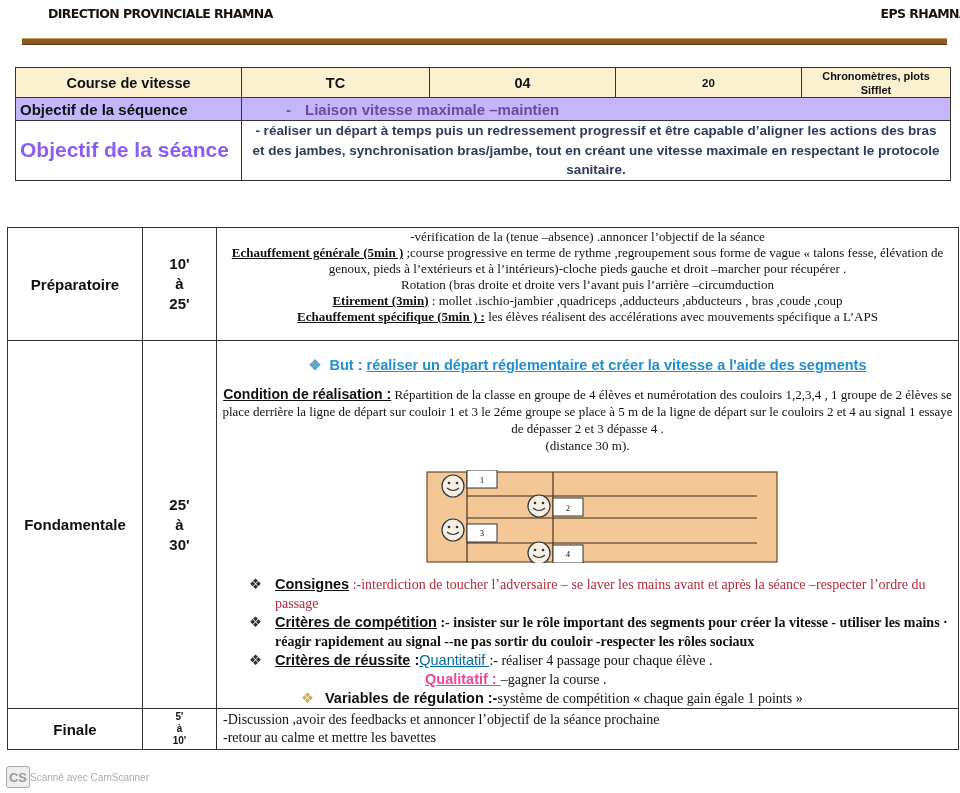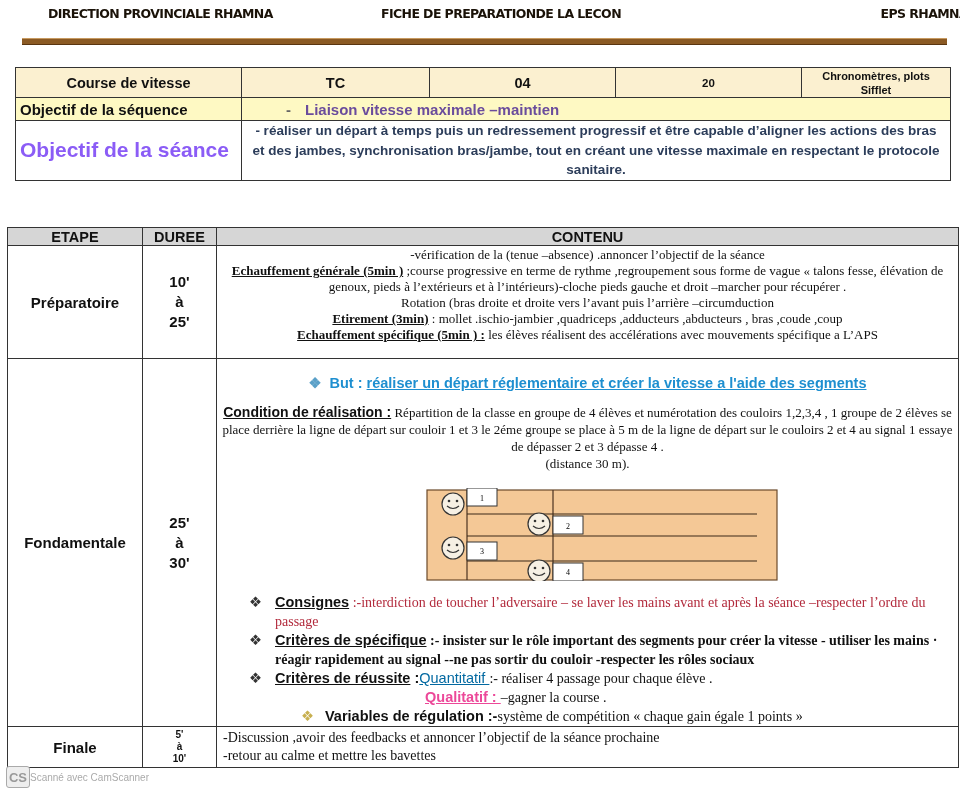--- a/index.html
+++ b/index.html
@@ -13,21 +13,21 @@
   .hdr .r { right:3px; }
   .hdr-bar { position:absolute; top:38px; left:22px; width:925px; height:5px; background:#8b5a24; border-top:1px solid #c79a60; border-bottom:1px solid #5a3510; }
 
   
   table { border-collapse:collapse; }
   .t1 { position:absolute; top:67px; left:15px; width:935px; table-layout:fixed; }
   .t1 td { border:1.5px solid #333; padding:0; text-align:center; vertical-align:middle; }
   .t1 .head td { background:#d6d6d6; height:28px; font-size:14.5px; font-weight:bold; }
   .t1 .vals td { background:#fbf0d0; height:29px; font-size:14.5px; font-weight:bold; }
   .t1 .vals td.small { font-size:11px; line-height:14px; }
-  .t1 .obj1 td { height:22px; background:#fef9c3; }
+  .t1 .obj1 td { height:22px; background:#c4b5fd; }
   .t1 .obj2 td { height:57px; background:#fff; }
   .t1 .lbl { text-align:left; padding-left:4px; font-size:15px; font-weight:bold; color:#111; }
   .t1 .lbl2 { text-align:left; padding-left:4px; font-size:21px; font-weight:bold; color:#8b5cf6; }
   .t1 .seq { text-align:left; padding-left:44px; font-size:15px; font-weight:bold; color:#6a4c9c; }
   .t1 .seq .dash { color:#666; margin-right:14px; }
   .t1 .sea { font-size:13.5px; font-weight:bold; color:#2c3d5a; line-height:19.5px; padding:0 6px; }
 
   
   .t2 { position:absolute; top:227px; left:7px; width:951px; table-layout:fixed; }
   .t2 td { border:1.5px solid #333; padding:0; vertical-align:middle; }
@@ -60,21 +60,20 @@
 
   .cs { position:absolute; left:6px; top:766px; display:flex; align-items:center; }
   .cs .logo { width:22px; height:20px; border:1px solid #aaa; border-radius:3px; color:#999; font-size:13px; font-weight:bold; display:flex; align-items:center; justify-content:center; background:#eee; }
   .cs .txt { font-size:10px; color:#aaa; }
 </style>
 </head>
 <body>
 
 <div class="hdr">
   <span class="l">DIRECTION PROVINCIALE RHAMNA</span>
-  <span class="c">FICHE DE PREPARATIONDE LA LECON</span>
   <span class="r">EPS RHAMNA</span>
 </div>
 <div class="hdr-bar"></div>
 
 <table class="t1">
   <colgroup>
       <col style="width:226px">
       <col style="width:188px">
       <col style="width:186px">
       <col style="width:186px">
@@ -104,25 +103,20 @@
 </tbody>
   </table>
 
 <table class="t2">
   <colgroup>
       <col style="width:135px">
       <col style="width:74px">
       <col style="width:742px">
     </colgroup>
   <tbody>
-      <tr class="head">
-    <td>ETAPE</td>
-    <td>DUREE</td>
-    <td>CONTENU</td>
-  </tr>
 
   <tr>
     <td class="etape">Préparatoire</td>
     <td class="duree">
       <div>10'</div>
       <div>à</div>
       <div>25'</div>
     </td>
     <td class="prep">
       <div>-vérification de la (tenue –absence) .annoncer l’objectif de la séance</div>
@@ -201,21 +195,21 @@
         </svg>
       </div>
 
       <div class="crit" style="margin-top:12px">
         <div class="blk">
           <span class="dia">❖</span>
           <span class="k">Consignes</span><span class="red"> :-interdiction de  toucher l’adversaire – se laver les mains avant et après la séance –respecter l’ordre du passage</span>
         </div>
         <div class="blk">
           <span class="dia">❖</span>
-          <span class="k">Critères de spécifique</span><span class="bs"> :- insister sur le rôle important des segments pour créer la vitesse - utiliser les mains      ·  réagir rapidement au signal  --ne pas sortir du couloir -respecter les rôles sociaux</span>
+          <span class="k">Critères de compétition</span><span class="bs"> :- insister sur le rôle important des segments pour créer la vitesse - utiliser les mains      ·  réagir rapidement au signal  --ne pas sortir du couloir -respecter les rôles sociaux</span>
         </div>
         <div class="blk">
           <span class="dia">❖</span>
           <span class="k">Critères de réussite</span><b> :</b><span class="gold">Quantitatif </span><span class="rs">:- réaliser 4   passage pour chaque élève .</span>
           <div style="padding-left:150px">
             <span class="goldb">Qualitatif : </span><span class="rs">–gagner la course .</span>
           </div>
         </div>
         <div class="blk" style="padding-left:108px">
           <span class="dia" style="left:84px; color:#c8b050">❖</span>

